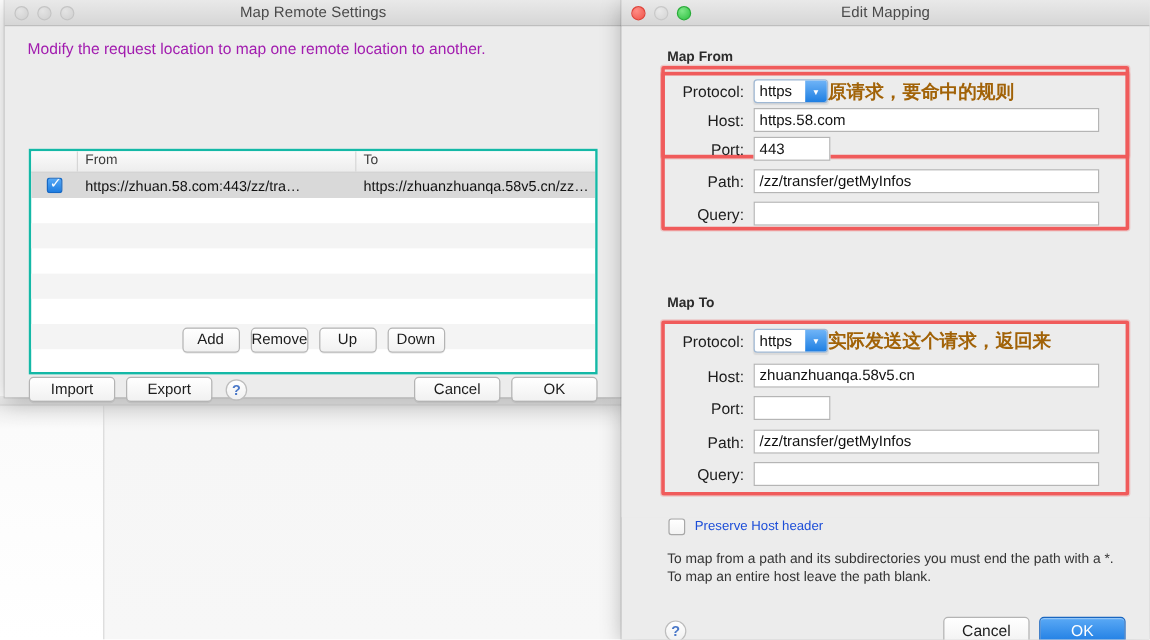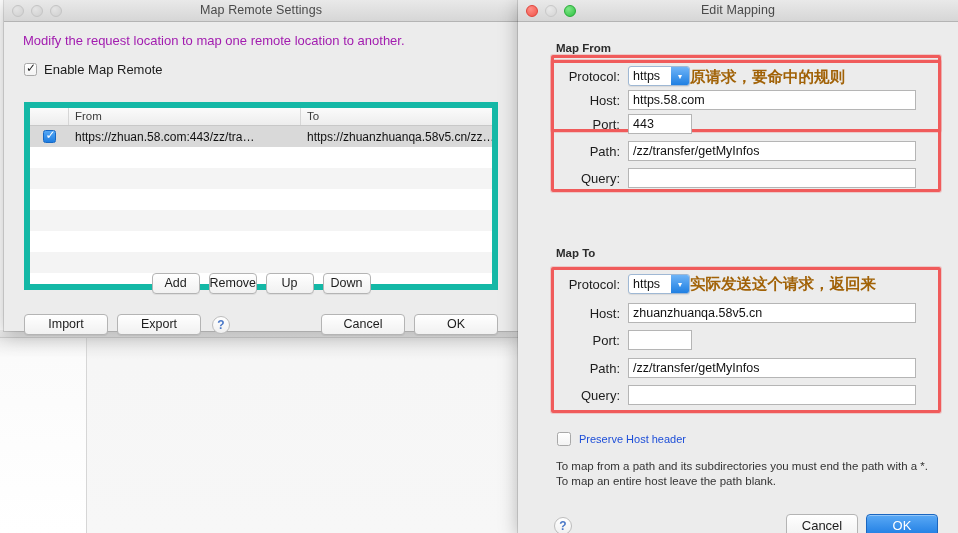--- a/index.html
+++ b/index.html
@@ -75,22 +75,22 @@
   .cbox.checked-blue {
     background: linear-gradient(#54a7f5, #1e7de0); border: 1px solid #1668c4;
   }
   .cbox.checked-blue::after {
     content: "✓"; position: absolute; left: 1.5px; top: -3.5px;
     font-size: 12px; color: #ffffff; font-weight: bold;
   }
   .cb-label { font-size: 13px; color: #1c1c1c; }
 
   .table {
-    position: absolute; left: 20px; top: 80px; width: 474px; height: 188px;
-    background: #ffffff; border: 6px solid #14b8a6;
+    position: absolute; left: 20px; top: 102px; width: 474px; height: 188px;
+    background: #ffffff; border: 2px solid #14b8a6;
     overflow: hidden;
   }
   .thead { display: flex; height: 18px; background: linear-gradient(#fbfbfb, #ededed); border-bottom: 1px solid #c8c8c8; }
   .th { font-size: 11.5px; color: #3c3c3c; padding: 2px 0 0 6px; }
   .th.c0 { width: 39px; border-right: 1px solid #d6d6d6; }
   .th.c1 { width: 232px; border-right: 1px solid #d6d6d6; }
   .th.c2 { flex: 1; }
   .trow { display: flex; height: 21px; align-items: center; }
   .trow.sel { background: #d9d9d9; }
   .trow.alt { background: #f4f4f4; }
@@ -105,21 +105,21 @@
     font-size: 12.5px; color: #1c1c1c;
     height: 21px; line-height: 19px; text-align: center;
     box-shadow: 0 1px 0 rgba(0,0,0,.06);
     cursor: default; user-select: none;
   }
 
   .row-btns { position: absolute; top: 251px; left: 0; width: 514px; display: flex; gap: 9px; justify-content: center; }
   .row-btns .btn { width: 48px; }
 
   .row-bottom { position: absolute; top: 292px; left: 20px; width: 474px; display: flex; align-items: center; }
-  .row-bottom .btn { width: 84px; }
+  .row-bottom .btn { width: 72px; }
   .spacer { flex: 1; }
 
   .help-btn {
     width: 18px; height: 18px; border-radius: 50%;
     border: 1px solid #bdbdbd; background: linear-gradient(#ffffff, #f0f0f0);
     font-size: 12px; color: #4a78c8; text-align: center; line-height: 16px;
     font-weight: bold; cursor: default;
   }
 
   
@@ -212,24 +212,20 @@
         <div class="light inactive"></div>
         <div class="light inactive"></div>
       </div>
       <div class="title">Map Remote Settings</div>
     </div>
 
     <div class="body">
 
       <div class="desc">Modify the request location to map one remote location to another.</div>
 
-      <div class="cb-row">
-        <div class="cbox checked-plain"></div>
-        <div class="cb-label">Enable Map Remote</div>
-      </div>
 
       <div class="table">
         <div class="thead">
           <div class="th c0"></div>
           <div class="th c1">From</div>
           <div class="th c2">To</div>
         </div>
 
         <div class="trow sel">
           <div class="td c0">

